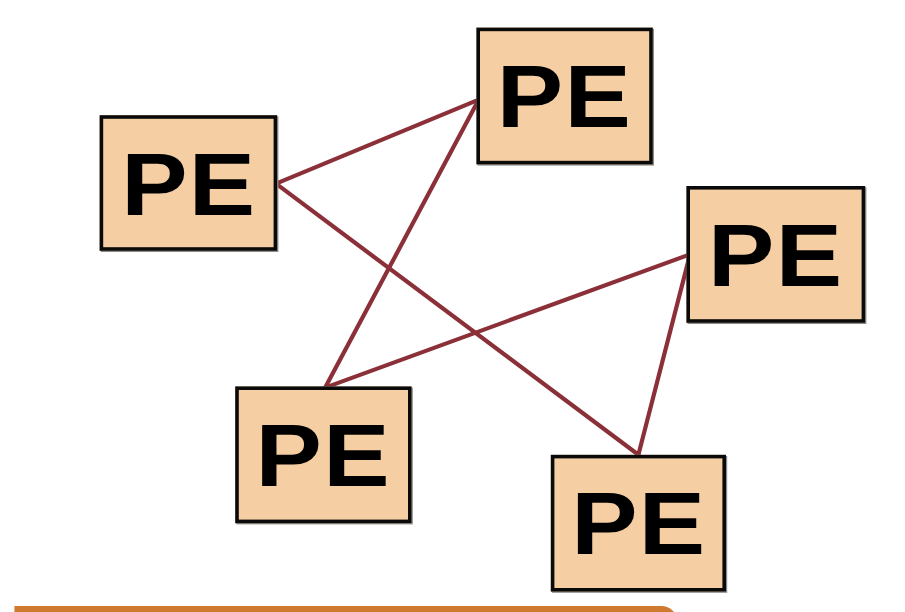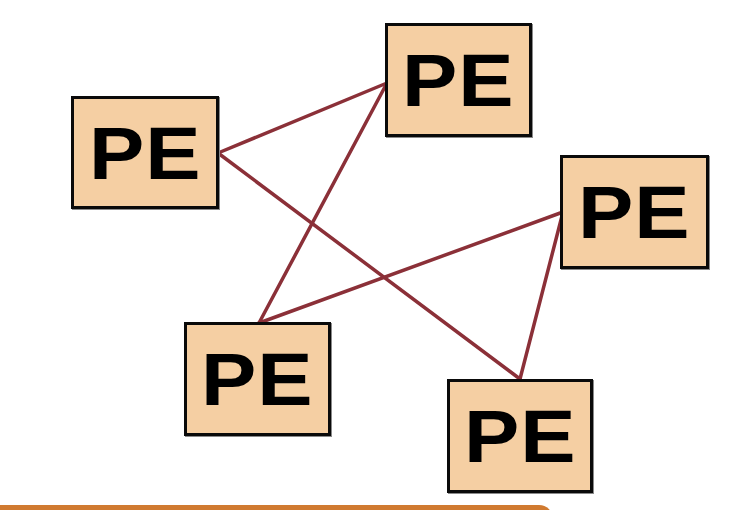--- a/index.html
+++ b/index.html
@@ -9,21 +9,21 @@
     }
     body {
       width: 754px;
       height: 510px;
       position: relative;
       overflow: hidden;
       font-family: "Liberation Sans", sans-serif;
     }
     .canvas {
       position: absolute;
-      left: 0; top: 0;
+      left: 12px; top: 0;
       width: 670px;
       height: 510px;
     }
     .links {
       position: absolute;
       left: 0; top: 0;
       width: 754px;
       height: 510px;
       z-index: 1;
     }

